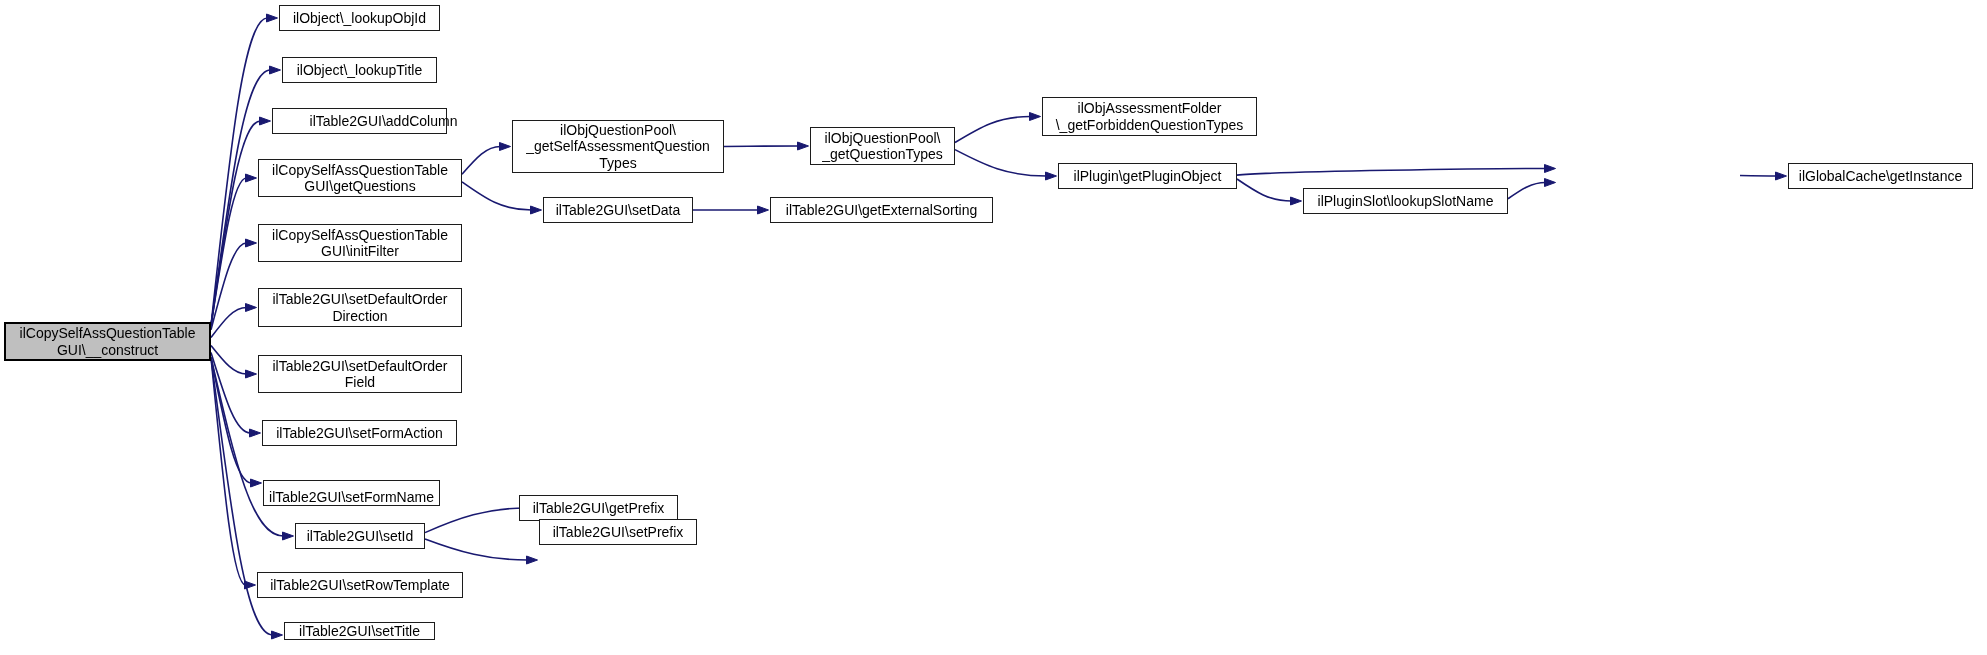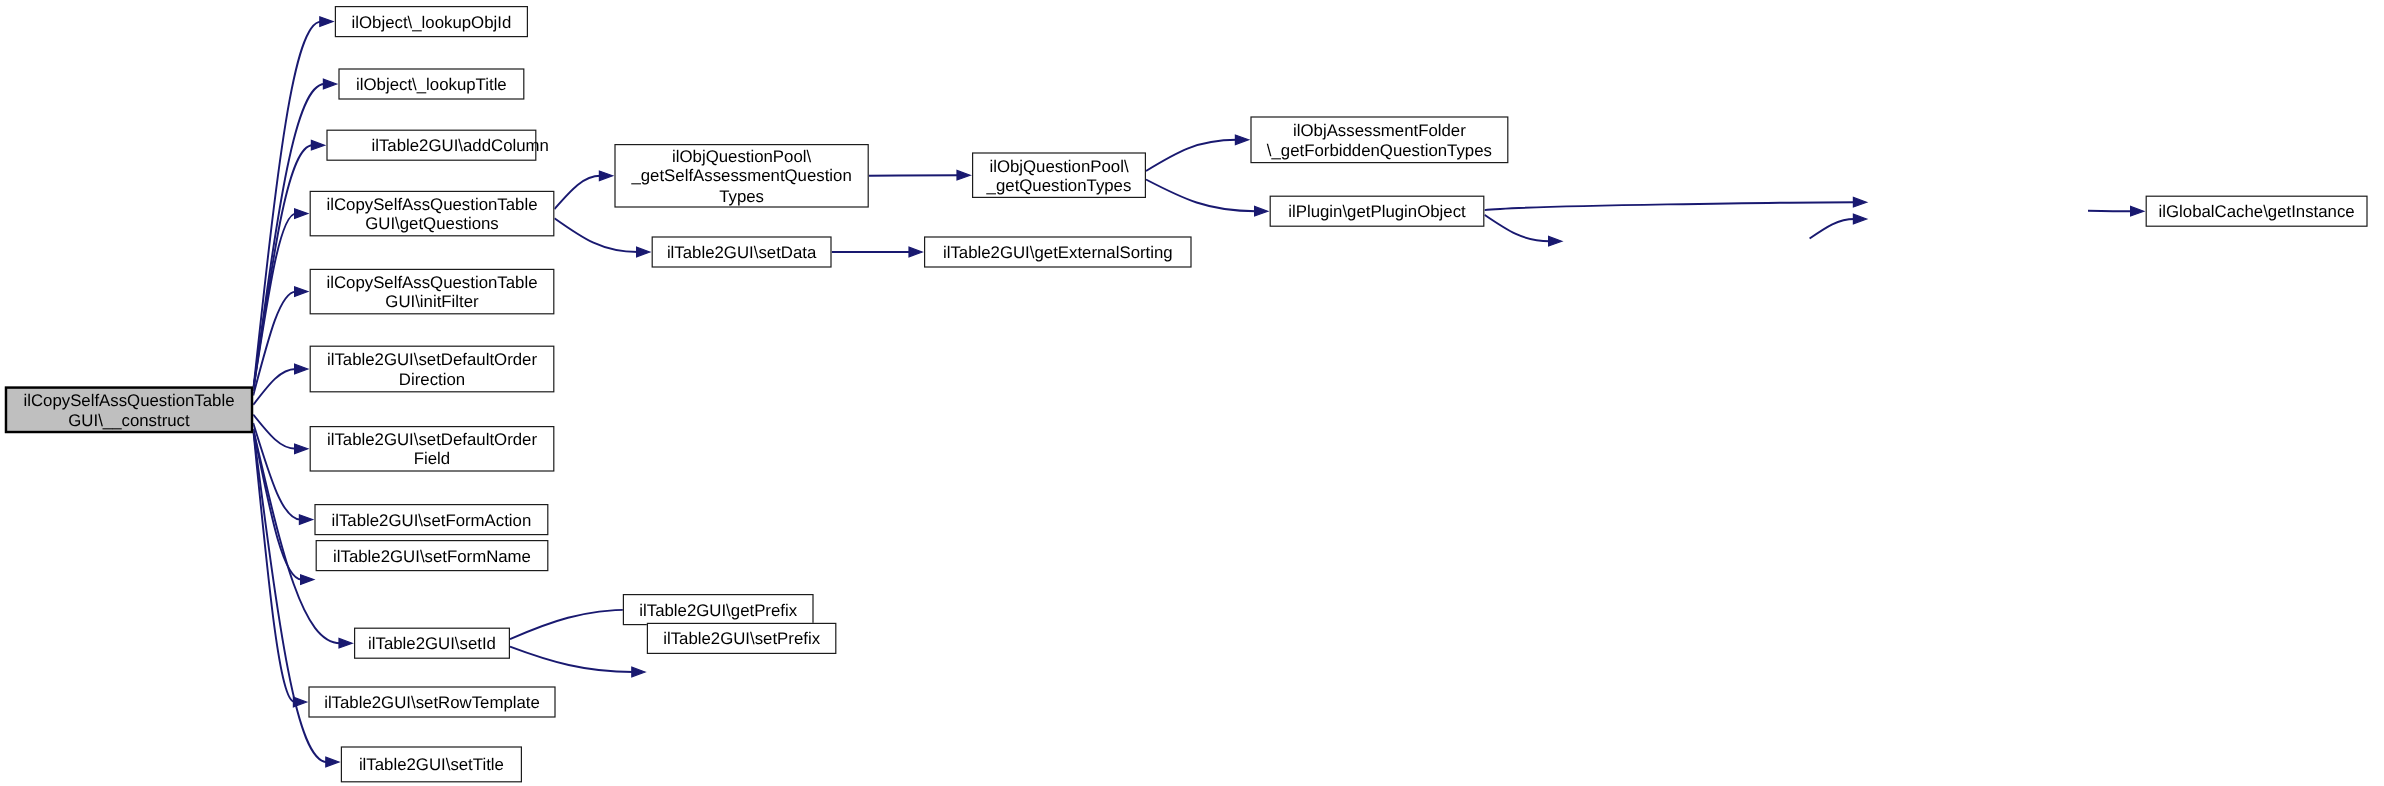--- a/index.html
+++ b/index.html
@@ -119,30 +119,30 @@
       <span class="lbl">ilTable2GUI\setDefaultOrder</span>
       <span class="lbl">Direction</span>
     </div>
     <div class="node" style="left: 258px; top: 355px; width: 204px; height: 38px;">
       <span class="lbl">ilTable2GUI\setDefaultOrder</span>
       <span class="lbl">Field</span>
     </div>
     <div class="node" style="left: 262px; top: 420px; width: 195px; height: 26px;">
       <span class="lbl">ilTable2GUI\setFormAction</span>
     </div>
-    <div class="node" style="left: 263px; top: 450px; width: 194px; height: 26px;">
+    <div class="node" style="left: 263px; top: 480px; width: 177px; height: 26px; justify-content: flex-end;">
       <span class="lbl">ilTable2GUI\setFormName</span>
     </div>
     <div class="node" style="left: 295px; top: 523px; width: 130px; height: 26px;">
       <span class="lbl">ilTable2GUI\setId</span>
     </div>
     <div class="node" style="left: 257px; top: 572px; width: 206px; height: 26px;">
       <span class="lbl">ilTable2GUI\setRowTemplate</span>
     </div>
-    <div class="node" style="left: 284px; top: 622px; width: 151px; height: 30px;">
+    <div class="node" style="left: 284px; top: 622px; width: 151px; height: 18px;">
       <span class="lbl">ilTable2GUI\setTitle</span>
     </div>
     <div class="node" style="left: 512px; top: 120px; width: 212px; height: 53px;">
       <span class="lbl">ilObjQuestionPool\</span>
       <span class="lbl">_getSelfAssessmentQuestion</span>
       <span class="lbl">Types</span>
     </div>
     <div class="node" style="left: 543px; top: 197px; width: 150px; height: 26px;">
       <span class="lbl">ilTable2GUI\setData</span>
     </div>
@@ -153,20 +153,23 @@
     <div class="node" style="left: 770px; top: 197px; width: 223px; height: 26px;">
       <span class="lbl">ilTable2GUI\getExternalSorting</span>
     </div>
     <div class="node" style="left: 1042px; top: 97px; width: 215px; height: 39px;">
       <span class="lbl">ilObjAssessmentFolder</span>
       <span class="lbl">\_getForbiddenQuestionTypes</span>
     </div>
     <div class="node" style="left: 1058px; top: 163px; width: 179px; height: 26px;">
       <span class="lbl">ilPlugin\getPluginObject</span>
     </div>
+    <div class="node" style="left: 1303px; top: 188px; width: 205px; height: 26px;">
+      <span class="lbl">ilPluginSlot\lookupSlotName</span>
+    </div>
     <div class="node" style="left: 1788px; top: 163px; width: 185px; height: 26px;">
       <span class="lbl">ilGlobalCache\getInstance</span>
     </div>
     <div class="node" style="left: 519px; top: 495px; width: 159px; height: 26px;">
       <span class="lbl">ilTable2GUI\getPrefix</span>
     </div>
     <div class="node" style="left: 539px; top: 519px; width: 158px; height: 26px;">
       <span class="lbl">ilTable2GUI\setPrefix</span>
     </div>
   </div>

